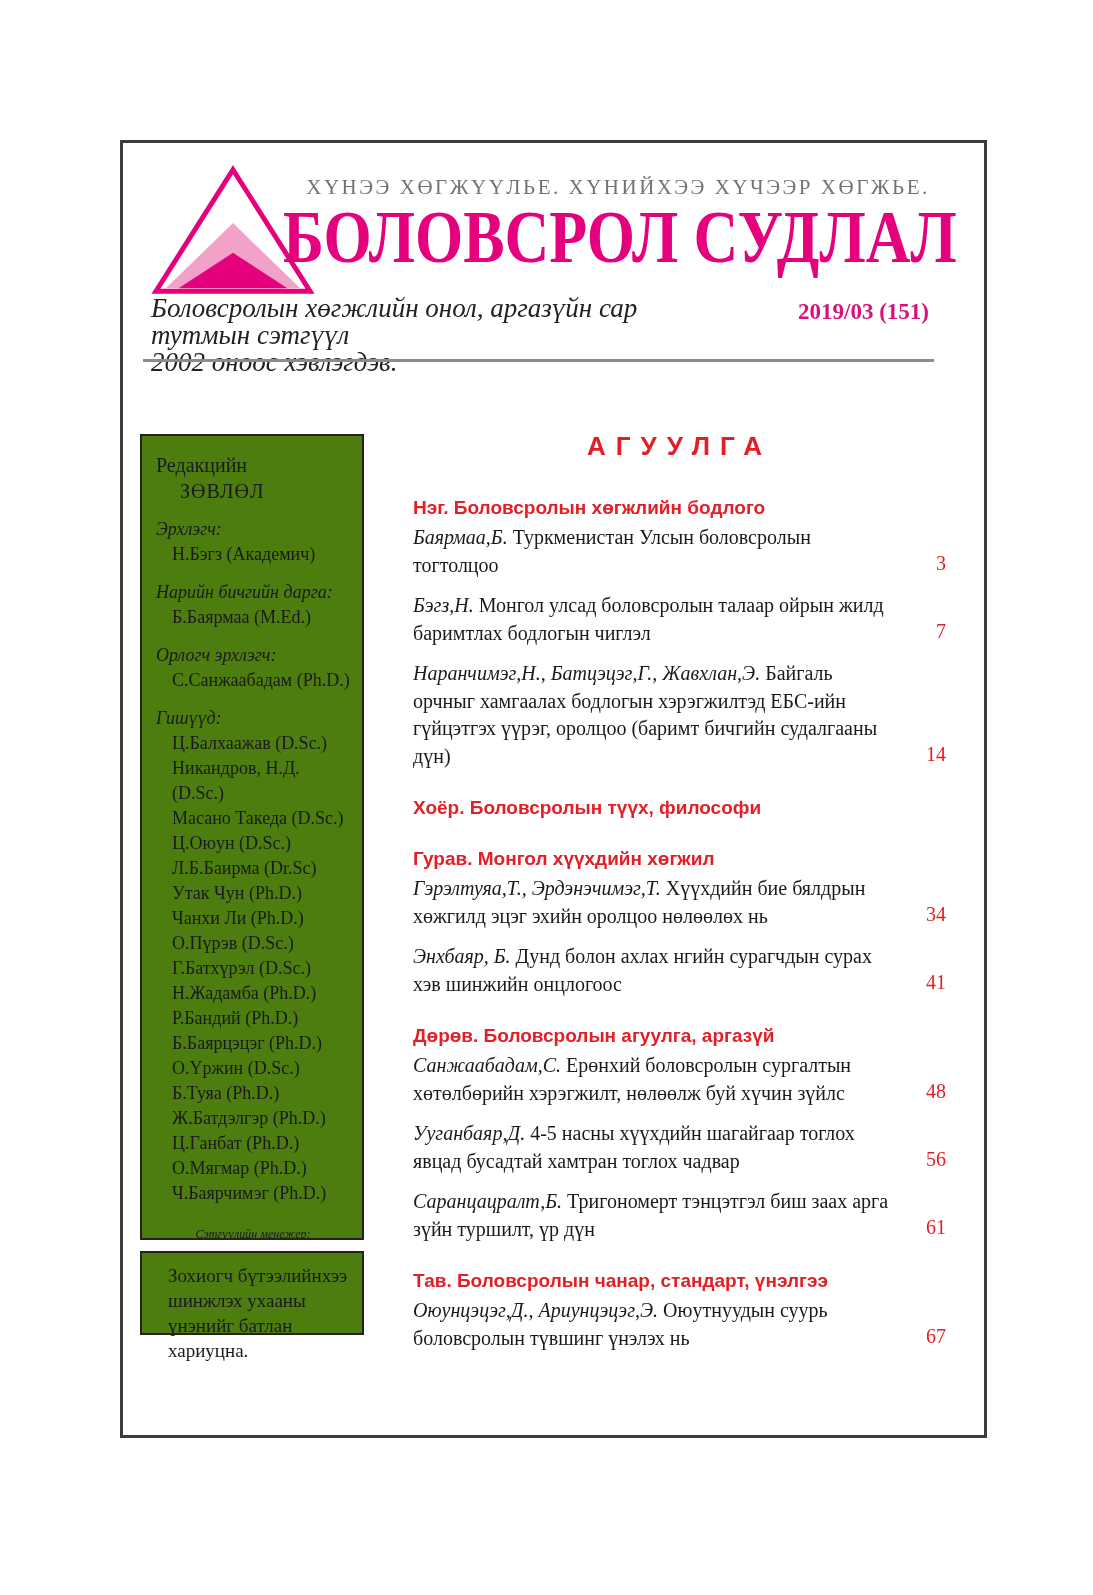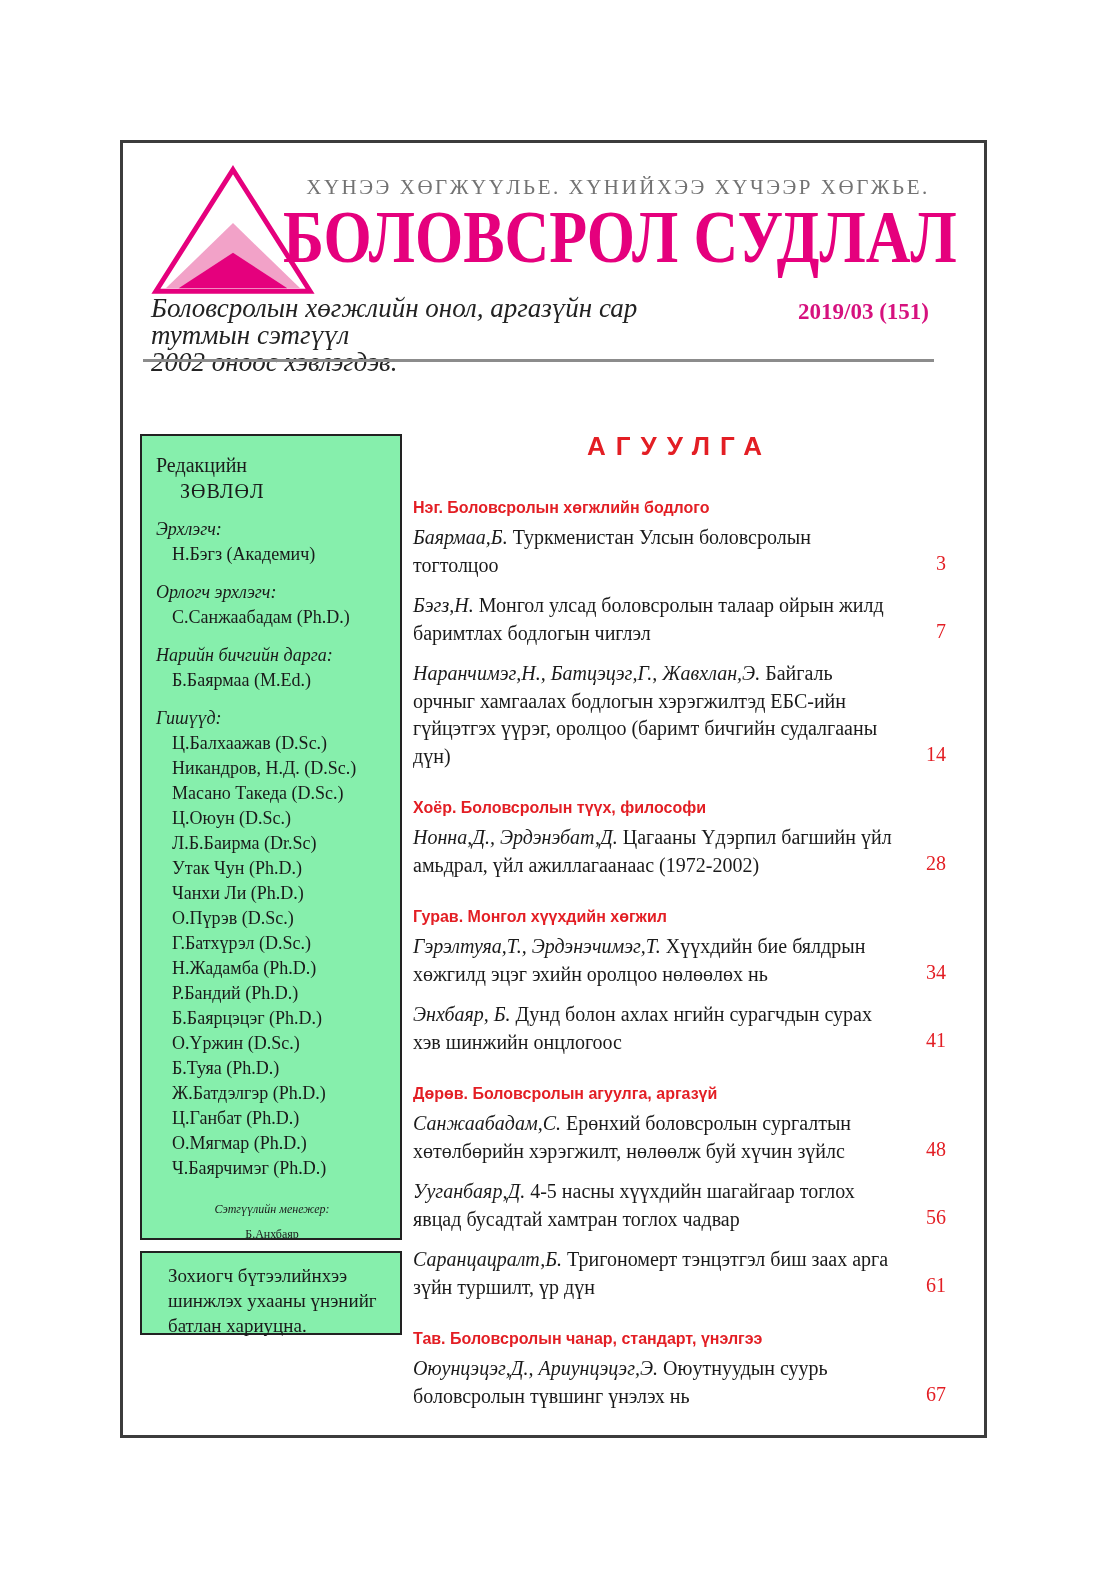--- a/index.html
+++ b/index.html
@@ -29,43 +29,43 @@
   }
   .issue-number {
     position:absolute; right:55px; top:156px;
     font-size:23px; font-weight:bold; color:#d6117e;
   }
   .header-rule {
     position:absolute; left:20px; right:50px; top:216px; height:3px; background:#8c8c8c;
   }
   
   .blue-box {
-    position:absolute; left:17px; width:262px;
-    background:#86efac; border:2px solid #222;
+    position:absolute; left:17px; width:224px;
+    background:#4d7c0f; border:2px solid #222;
   }
   .board-box { top:291px; height:806px; padding:16px 12px 10px 14px; overflow:hidden; }
   .note-box  { top:1108px; height:84px; padding:10px 10px 8px 26px; }
   .board-title { font-size:20px; line-height:26px; }
   .board-title .line2 { padding-left:24px; letter-spacing:1px; }
   .role { margin-top:13px; font-size:18px; line-height:25px; }
   .role-label { font-style:italic; }
   .role-name, .member { padding-left:16px; }
   .member { font-size:18px; line-height:25px; }
   .manager { margin-top:16px; text-align:center; font-size:12px; line-height:25px; }
   .manager-label { font-style:italic; }
   .note-text { font-size:19px; line-height:25px; }
   
   .toc { position:absolute; left:283px; top:288px; width:533px;margin-left:7px; }
   .toc-title {
     text-align:center; font-family:"Liberation Sans", sans-serif;
     font-size:26px; font-weight:bold; letter-spacing:10px; color:#e31e24;
     margin-bottom:32px;
   }
   .toc-heading {
-    font-family:"Liberation Sans", sans-serif; font-size:16px; font-weight:bold;
+    font-family:"Liberation Sans", sans-serif; font-size:19px; font-weight:bold;
     color:#e31e24; line-height:27px; margin:24px 0 3px 0;
   }
   .toc-entry {
     position:relative; font-size:20px; line-height:27.5px;
     padding-right:48px; margin-bottom:13px;
   }
   .toc-entry .authors { font-style:italic; }
   .toc-entry .page {
     position:absolute; right:0; bottom:2px; color:#e31e24; font-size:20px;
   }
@@ -95,26 +95,26 @@
     <div class="board-title">
       <div>Редакцийн</div>
       <div class="line2">ЗӨВЛӨЛ</div>
     </div>
 
     <div class="role">
       <div class="role-label">Эрхлэгч:</div>
       <div class="role-name">Н.Бэгз (Академич)</div>
     </div>
     <div class="role">
+      <div class="role-label">Нарийн бичгийн дарга:</div>
+      <div class="role-name">Б.Баярмаа (M.Ed.)</div>
+    </div>
+    <div class="role">
       <div class="role-label">Орлогч эрхлэгч:</div>
       <div class="role-name">С.Санжаабадам (Ph.D.)</div>
-    </div>
-    <div class="role">
-      <div class="role-label">Нарийн бичгийн дарга:</div>
-      <div class="role-name">Б.Баярмаа (M.Ed.)</div>
     </div>
 
     <div class="role">
       <div class="role-label">Гишүүд:</div>
       <div class="member">Ц.Балхаажав (D.Sc.)</div>
       <div class="member">Никандров, Н.Д. (D.Sc.)</div>
       <div class="member">Масано Такеда (D.Sc.)</div>
       <div class="member">Ц.Оюун (D.Sc.)</div>
       <div class="member">Л.Б.Баирма (Dr.Sc)</div>
       <div class="member">Утак Чун  (Ph.D.)</div>
@@ -147,21 +147,20 @@
 
     <div class="toc-section">
       <div class="toc-heading">Нэг. Боловсролын хөгжлийн бодлого</div>
       <div class="toc-entry"><span class="authors">Баярмаа,Б.</span><span> Туркменистан Улсын боловсролын тогтолцоо</span><span class="page">3</span></div>
       <div class="toc-entry"><span class="authors">Бэгз,Н.</span><span> Монгол улсад боловсролын талаар ойрын жилд баримтлах бодлогын чиглэл</span><span class="page">7</span></div>
       <div class="toc-entry"><span class="authors">Наранчимэг,Н., Батцэцэг,Г., Жавхлан,Э.</span><span> Байгаль орчныг хамгаалах бодлогын хэрэгжилтэд ЕБС-ийн гүйцэтгэх үүрэг, оролцоо (баримт бичгийн судалгааны дүн)</span><span class="page">14</span></div>
     </div>
 
     <div class="toc-section">
       <div class="toc-heading">Хоёр. Боловсролын түүх, философи</div>
-      <div class="toc-entry"><span class="authors">Нонна,Д., Эрдэнэбат,Д.</span><span> Цагааны Үдэрпил багшийн үйл амьдрал, үйл ажиллагаанаас (1972-2002)</span><span class="page">28</span></div>
     </div>
 
     <div class="toc-section">
       <div class="toc-heading">Гурав. Монгол хүүхдийн хөгжил</div>
       <div class="toc-entry"><span class="authors">Гэрэлтуяа,Т., Эрдэнэчимэг,Т.</span><span> Хүүхдийн бие бялдрын хөжгилд эцэг эхийн оролцоо нөлөөлөх нь</span><span class="page">34</span></div>
       <div class="toc-entry"><span class="authors">Энхбаяр, Б.</span><span> Дунд болон ахлах нгийн сурагчдын сурах хэв шинжийн онцлогоос</span><span class="page">41</span></div>
     </div>
 
     <div class="toc-section">
       <div class="toc-heading">Дөрөв. Боловсролын агуулга, аргазүй</div>

